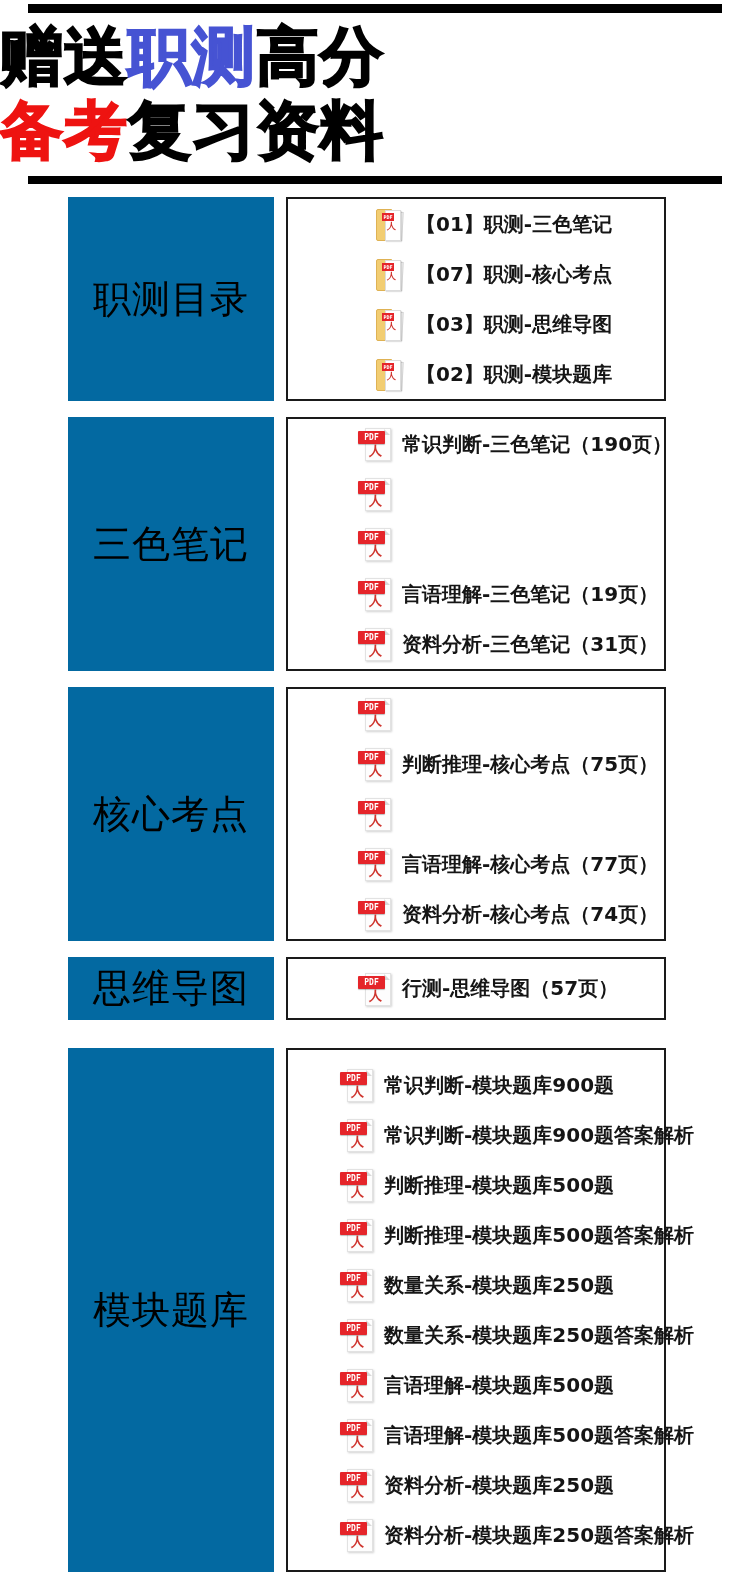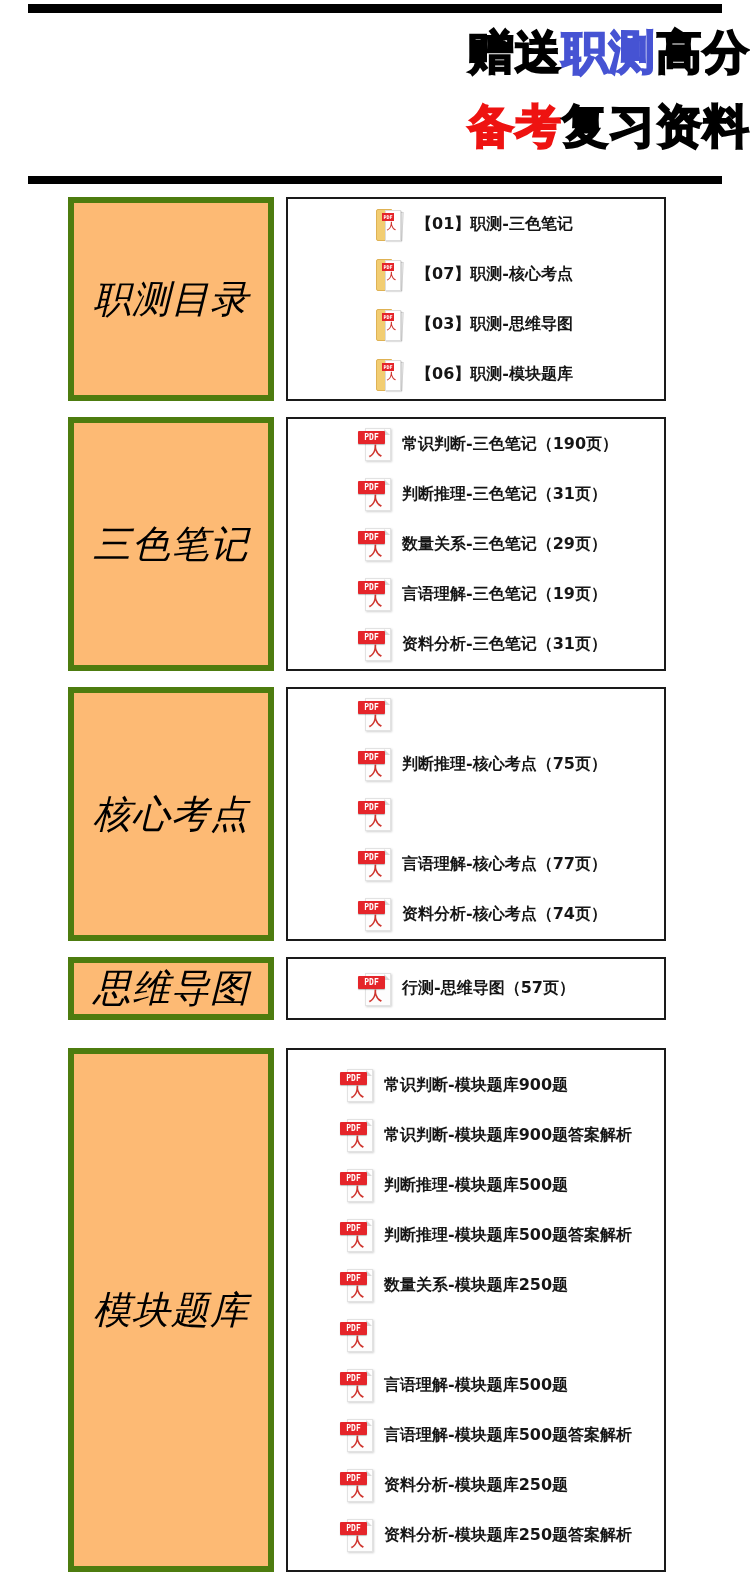--- a/index.html
+++ b/index.html
@@ -12,24 +12,24 @@
     overflow:hidden;
   }
   
   .top-bar{
     margin:4px 28px 0 28px;
     height:9px;
     background:#000;
   }
   .title-block{
     margin-top:6px;
-    text-align:right;
-    font-family:Liberation Mono, monospace;
+    text-align:left;
+    font-family:Liberation Sans, sans-serif;
     font-weight:900;
-    font-size:46px;
+    font-size:63px;
     line-height:74px;
     letter-spacing:1px;
     color:#000;
     -webkit-text-stroke-width:2px;
   }
   .title-line{white-space:nowrap;}
   .t-blue{color:var(--accent-blue,#4653d3);}
   .t-red{color:var(--accent-red,#ee1311);margin-top:6px;}
   .divider{
     margin:9px 28px 0 28px;
@@ -43,27 +43,26 @@
   }
   .section{
     display:flex;
     align-items:stretch;
     margin-bottom:16px;
   }
   .section.sec-4{margin-top:28px;}
   .label-box{
     box-sizing:border-box;
     width:206px;
-    border:6px solid #4d7c0f;
-    background:#fdba74;
+    border:6px solid #0369a1;
+    background:#0369a1;
     display:flex;
     align-items:center;
     justify-content:center;
     flex:0 0 206px;
-    font-style:italic;
   }
   .label-text{
     font-family:"DejaVu Serif","Liberation Serif",serif;
     font-size:38px;
     color:#000;
     letter-spacing:1px;
     white-space:nowrap;
   }
   .list-box{
     box-sizing:border-box;
@@ -80,21 +79,21 @@
     display:flex;
     align-items:center;
     height:50px;
     padding-left:70px;
     cursor:default;
   }
   .sec-0 .file-row{padding-left:84px;}
   .sec-4 .file-row{padding-left:52px;}
   .file-name{
     margin-left:10px;
-    font-size:16px;
+    font-size:20px;
     font-weight:600;
     color:#151515;
     white-space:nowrap;
   }
   
   .icon{position:relative;display:inline-block;width:34px;height:36px;flex:0 0 34px;}
   .icon i{position:absolute;display:block;font-style:normal;}
   .pdf-icon .pp{
     left:7px;top:2px;width:24px;height:31px;
     background:#fdfdfd;border:1px solid #e2e2e2;
@@ -200,21 +199,21 @@
             <span class="file-name">【03】职测-思维导图</span>
           </div>
           <div class="file-row">
             <span class="icon folder-icon">
               <i class="fb"></i>
               <i class="fs1"></i>
               <i class="fs2"></i>
               <i class="fbn">PDF</i>
               <i class="fgl">人</i>
             </span>
-            <span class="file-name">【06】职测-模块题库</span>
+            <span class="file-name">【02】职测-模块题库</span>
           </div>
         </div>
       </div>
       <div class="section sec-1">
         <div class="label-box">
           <span class="label-text">三色笔记</span>
         </div>
         <div class="list-box">
           <div class="file-row">
             <span class="icon pdf-icon">
@@ -223,29 +222,27 @@
               <i class="pgl">人</i>
             </span>
             <span class="file-name">常识判断-三色笔记（190页）</span>
           </div>
           <div class="file-row">
             <span class="icon pdf-icon">
               <i class="pp"></i>
               <i class="pbn">PDF</i>
               <i class="pgl">人</i>
             </span>
-            <span class="file-name">判断推理-三色笔记（31页）</span>
-          </div>
-          <div class="file-row">
-            <span class="icon pdf-icon">
-              <i class="pp"></i>
-              <i class="pbn">PDF</i>
-              <i class="pgl">人</i>
-            </span>
-            <span class="file-name">数量关系-三色笔记（29页）</span>
+          </div>
+          <div class="file-row">
+            <span class="icon pdf-icon">
+              <i class="pp"></i>
+              <i class="pbn">PDF</i>
+              <i class="pgl">人</i>
+            </span>
           </div>
           <div class="file-row">
             <span class="icon pdf-icon">
               <i class="pp"></i>
               <i class="pbn">PDF</i>
               <i class="pgl">人</i>
             </span>
             <span class="file-name">言语理解-三色笔记（19页）</span>
           </div>
           <div class="file-row">
@@ -362,20 +359,21 @@
               <i class="pgl">人</i>
             </span>
             <span class="file-name">数量关系-模块题库250题</span>
           </div>
           <div class="file-row">
             <span class="icon pdf-icon">
               <i class="pp"></i>
               <i class="pbn">PDF</i>
               <i class="pgl">人</i>
             </span>
+            <span class="file-name">数量关系-模块题库250题答案解析</span>
           </div>
           <div class="file-row">
             <span class="icon pdf-icon">
               <i class="pp"></i>
               <i class="pbn">PDF</i>
               <i class="pgl">人</i>
             </span>
             <span class="file-name">言语理解-模块题库500题</span>
           </div>
           <div class="file-row">

